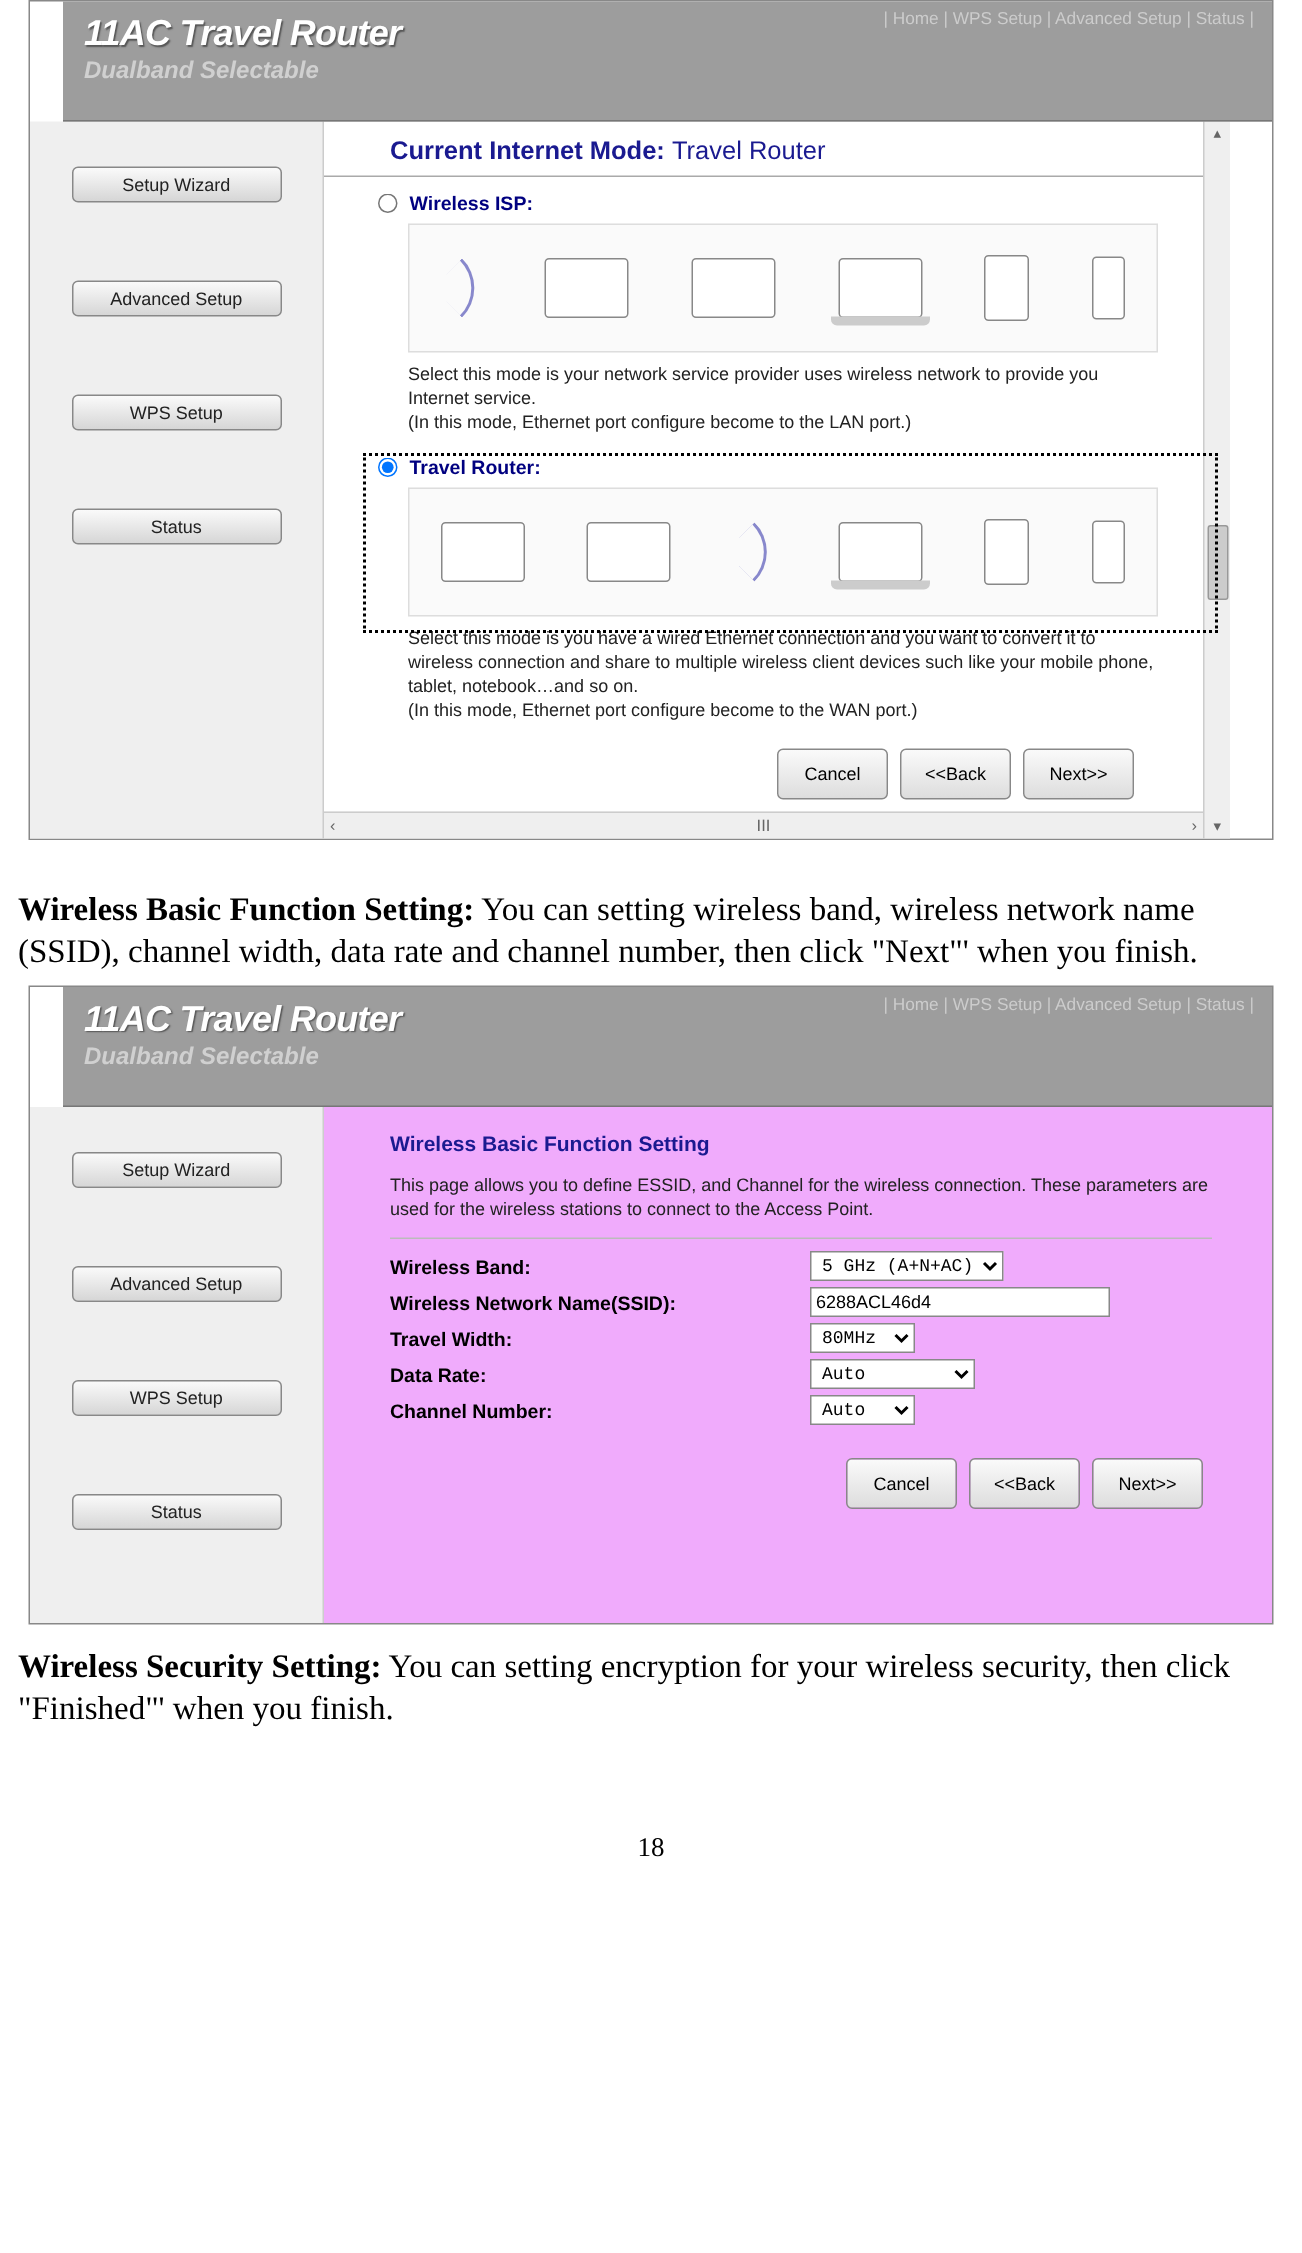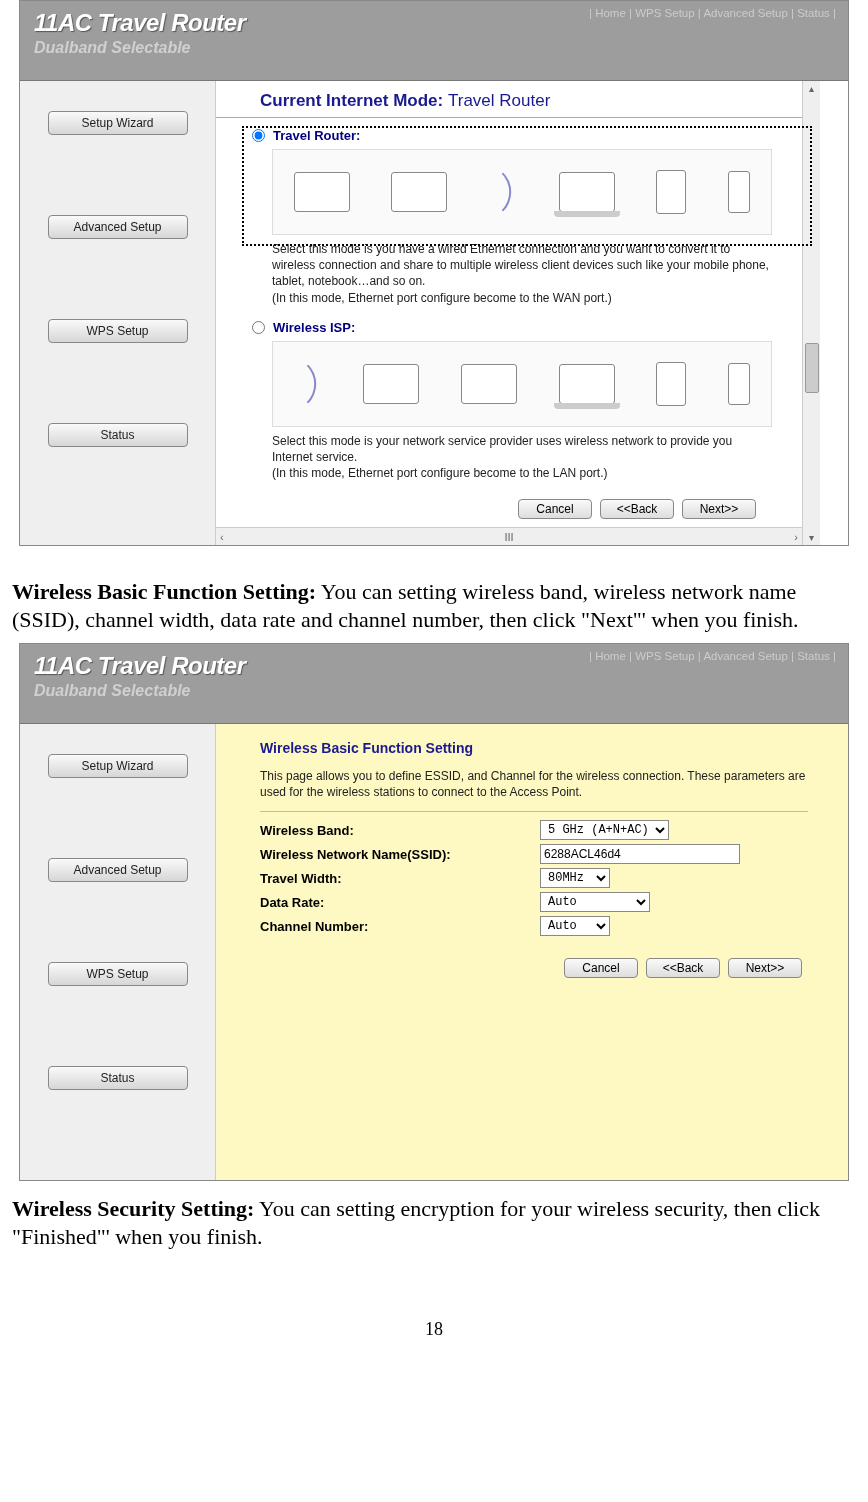--- a/index.html
+++ b/index.html
@@ -1,52 +1,52 @@
 <!DOCTYPE html>
 <html><head>
 <meta charset="utf-8">
 <style>
   * { box-sizing: border-box; margin: 0; padding: 0; }
   body { background: #fff; font-family: Arial, Helvetica, sans-serif; width: 868px; margin: 0 auto; }
 
   .router-ui { border: 1px solid #888; width: 830px; margin: 0 auto 10px; background: #fff; }
 
-  .header { background: #9d9d9d; height: 80px; position: relative; padding: 8px 14px; box-shadow: inset 0 -1px 0 #777; }
+  .header { background: #9d9d9d; height: 80px; position: relative; padding: 8px 14px; box-shadow: inset 0 -1px 0 #777; margin-left: 22px; }
   .header-title { color: #fff; font-family: 'Arial Black', Arial, sans-serif; font-weight: 900; font-style: italic; font-size: 24px; letter-spacing: -0.5px; text-shadow: 1px 1px 1px #555; }
   .header-sub { color: #d0d0d0; font-style: italic; font-weight: bold; font-size: 16px; margin-top: 2px; }
   .top-nav { position: absolute; right: 12px; top: 6px; color: #ccc; font-size: 11.5px; }
   .top-nav span { cursor: pointer; }
 
   .crow { display: flex; }
   .sidebar { width: 196px; background: #efefef; padding: 30px 0 10px; border-right: 1px solid #ccc; }
-  .side-btn-wrap { display: flex; justify-content: center; margin-bottom: 80px; }
+  .side-btn-wrap { display: flex; justify-content: center; margin-bottom: 52px; }
   .side-btn { width: 140px; height: 24px; background: linear-gradient(#fafafa,#d6d6d6); border: 1px solid #888; border-radius: 4px; font-size: 12px; color: #222; display: flex; align-items: center; justify-content: center; cursor: pointer; }
 
-  .main { flex: 1; position: relative; background: #fef9c3; }
+  .main { flex: 1; position: relative; background: #f0abfc; }
   .op-mode { color: #1a1a90; font-weight: bold; font-size: 17px; padding: 10px 0 6px 44px; border-bottom: 1px solid #aaa; margin-bottom: 6px; }
   .op-mode .val { font-weight: normal; text-align: center; }
 
   .mode-block { padding: 4px 30px 10px 36px; position: relative; }
   .radio-line { display: flex; align-items: center; gap: 8px; margin-bottom: 6px; }
   .radio-line input[type=radio] { margin: 0; }
   .radio-label { color: #000080; font-weight: bold; font-size: 13px; }
 
   .dashed-box { position: absolute; left: 26px; top: 2px; width: 570px; height: 120px; border: 2px dashed #000; border-style: dotted; pointer-events: none; }
 
   .diagram { height: 86px; background: #fafafa; border: 1px solid #ddd; margin: 2px 0 6px 20px; width: 500px; display: flex; align-items: center; justify-content: space-around; }
   .dev { width: 56px; height: 40px; border: 1px solid #888; border-radius: 3px; background: #fff; position: relative; }
   .dev.laptop::after { content: ""; position: absolute; bottom: -6px; left: -6px; right: -6px; height: 6px; background: #ccc; border-radius: 0 0 4px 4px; }
   .dev.phone { width: 22px; height: 42px; border-radius: 3px; }
   .dev.tablet { width: 30px; height: 44px; }
   .wifi-arc { width: 28px; height: 28px; border: 2px solid #88c; border-left: none; border-bottom: none; border-radius: 0 28px 0 0; transform: rotate(45deg); }
 
   .mode-desc { font-size: 12px; color: #222; line-height: 1.35; padding-left: 20px; max-width: 520px; }
 
   .btn-row { display: flex; gap: 8px; justify-content: flex-end; padding: 8px 46px 8px 0; }
-  .btn { min-width: 74px; height: 20px; padding: 0 4px; background: linear-gradient(#fafafa,#ddd); border: 1px solid #888; border-radius: 4px; font-size: 12px; display: flex; align-items: center; justify-content: center; cursor: pointer; }
+  .btn { min-width: 74px; height: 34px; padding: 0 4px; background: linear-gradient(#fafafa,#ddd); border: 1px solid #888; border-radius: 4px; font-size: 12px; display: flex; align-items: center; justify-content: center; cursor: pointer; }
 
   .hbar { height: 18px; background: #efefef; border-top: 1px solid #ccc; display: flex; align-items: center; justify-content: center; font-size: 11px; color: #666; position: relative; }
   .hbar .arrow-l { position: absolute; left: 4px; }
   .hbar .arrow-r { position: absolute; right: 4px; }
   .vbar { width: 18px; background: #efefef; border-left: 1px solid #ccc; display: flex; flex-direction: column; justify-content: space-between; align-items: center; font-size: 10px; color: #666; padding: 2px 0; }
   .vbar .thumb { width: 14px; height: 50px; background: #ccc; border: 1px solid #999; border-radius: 2px; margin-top: 110px; }
 
   .main-scroll { display: flex; }
   .main-content { flex: 1; }
 
@@ -92,52 +92,52 @@
       <div class="side-btn-wrap">
           <div class="side-btn">Status</div>
         </div>
     </div>
     <div class="main-scroll">
       <div class="main-content">
         <div class="op-mode">
           <span>Current Internet Mode:</span>
           <span class="val">Travel Router</span>
         </div>
+        <div class="mode-block">
+          <div class="radio-line">
+            <input type="radio" style="">
+            <span class="radio-label">Wireless ISP:</span>
+          </div>
+          <div class="diagram">
+            <div class="wifi-arc"></div>
+            <div class="dev"></div>
+            <div class="dev"></div>
+            <div class="dev laptop"></div>
+            <div class="dev tablet"></div>
+            <div class="dev phone"></div>
+          </div>
+          <div class="mode-desc" style="white-space:pre-line;">Select this mode is your network service provider uses wireless network to provide you Internet service.
+(In this mode, Ethernet port configure become to the LAN port.)</div>
+        </div>
         <div class="mode-block" style="position:relative;">
           <div class="dashed-box"></div>
           <div class="radio-line">
             <input type="radio" checked="" style="">
             <span class="radio-label">Travel Router:</span>
           </div>
           <div class="diagram">
             <div class="dev"></div>
             <div class="dev"></div>
             <div class="wifi-arc"></div>
             <div class="dev laptop"></div>
             <div class="dev tablet"></div>
             <div class="dev phone"></div>
           </div>
           <div class="mode-desc" style="white-space:pre-line;">Select this mode is you have a wired Ethernet connection and you want to convert it to wireless connection and share to multiple wireless client devices such like your mobile phone, tablet, notebook…and so on.
 (In this mode, Ethernet port configure become to the WAN port.)</div>
-        </div>
-        <div class="mode-block">
-          <div class="radio-line">
-            <input type="radio" style="">
-            <span class="radio-label">Wireless ISP:</span>
-          </div>
-          <div class="diagram">
-            <div class="wifi-arc"></div>
-            <div class="dev"></div>
-            <div class="dev"></div>
-            <div class="dev laptop"></div>
-            <div class="dev tablet"></div>
-            <div class="dev phone"></div>
-          </div>
-          <div class="mode-desc" style="white-space:pre-line;">Select this mode is your network service provider uses wireless network to provide you Internet service.
-(In this mode, Ethernet port configure become to the LAN port.)</div>
         </div>
         <div class="btn-row">
           <div class="btn">Cancel</div>
           <div class="btn">&lt;&lt;Back</div>
           <div class="btn">Next&gt;&gt;</div>
         </div>
         <div class="hbar">
           <span class="arrow-l">‹</span>
           <span>III</span>
           <span class="arrow-r">›</span>

